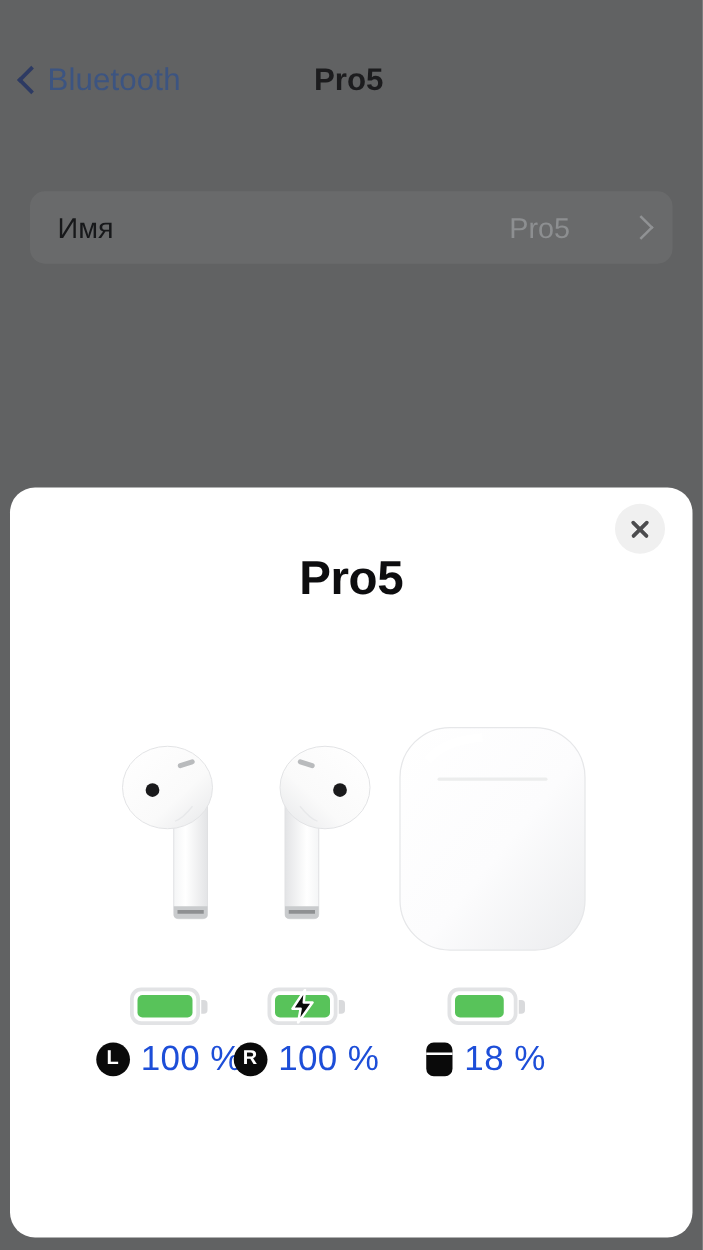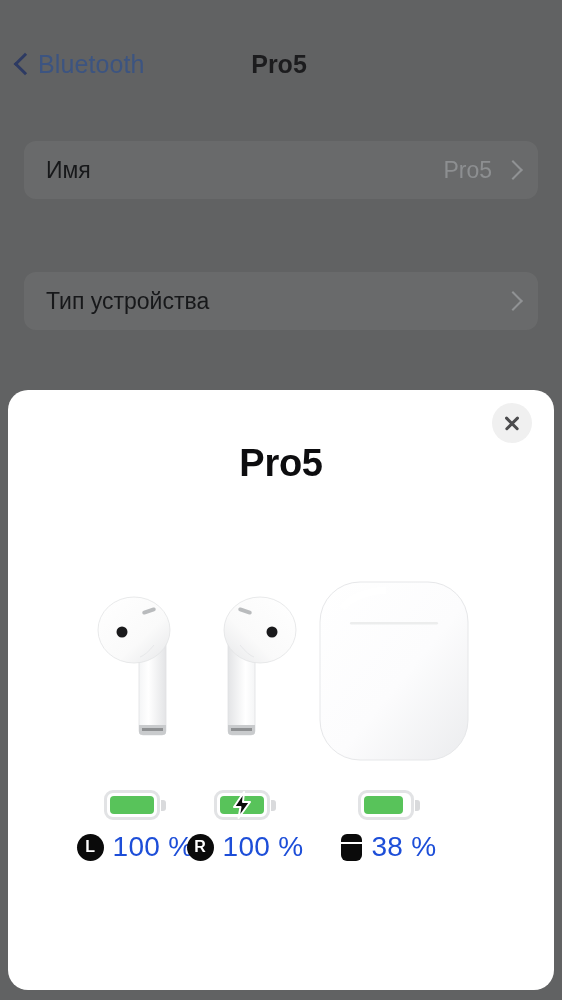--- a/index.html
+++ b/index.html
@@ -81,21 +81,21 @@
     width: 514px;
     height: 58px;
     background: rgba(255,255,255,0.055);
     border-radius: 12px;
     display: flex;
     align-items: center;
     padding: 0 18px 0 22px;
     box-sizing: border-box;
     cursor: pointer;
   }
-  .settings-row.row-name { top: 141px; }
+  .settings-row.row-name { top: 153px; gap: 36px; }
   .settings-row.row-type { top: 272px; }
   .row-label {
     font-size: 23px;
     color: #17181a;
     flex: 1;
   }
   .row-value {
     font-size: 23px;
     color: #8d8f91;
     margin-right: 14px;
@@ -306,25 +306,20 @@
     </div>
     <div class="nav-title">Pro5</div>
   </div>
 
   <div class="settings-row row-name">
     <span class="row-label">Имя</span>
     <span class="row-value">Pro5</span>
     <span class="chevron-right"></span>
   </div>
 
-  <div class="settings-row row-type">
-    <span class="row-label">Тип устройства</span>
-    <span class="row-value"></span>
-    <span class="chevron-right"></span>
-  </div>
 </div>
 
 <div class="sheet">
 
   <div class="close-btn">
     <span class="x"></span>
   </div>
 
   <div class="sheet-title">Pro5</div>
 
@@ -416,17 +411,17 @@
     </div>
 
     <div class="batt-group g-case">
       <div class="batt-icon">
         <div class="batt-shell"></div>
         <div class="batt-fill" style="width:39px"></div>
         <div class="batt-nub"></div>
       </div>
       <div class="batt-label">
         <span class="case-badge"></span>
-        <span class="pct-text">38 %</span>
+        <span class="pct-text">18 %</span>
       </div>
     </div>
   </div>
 </div>
 
 </body></html>

